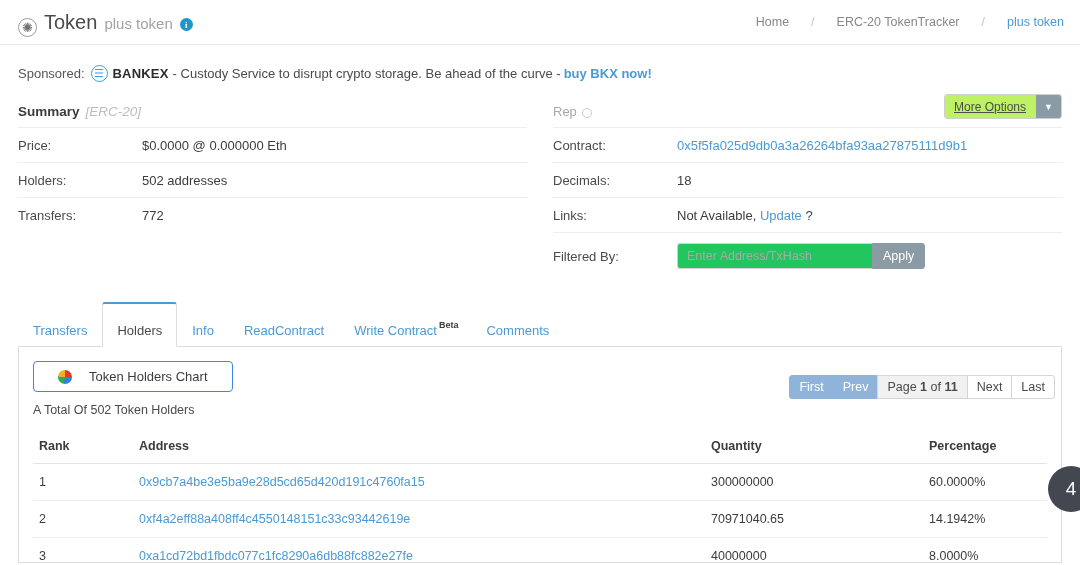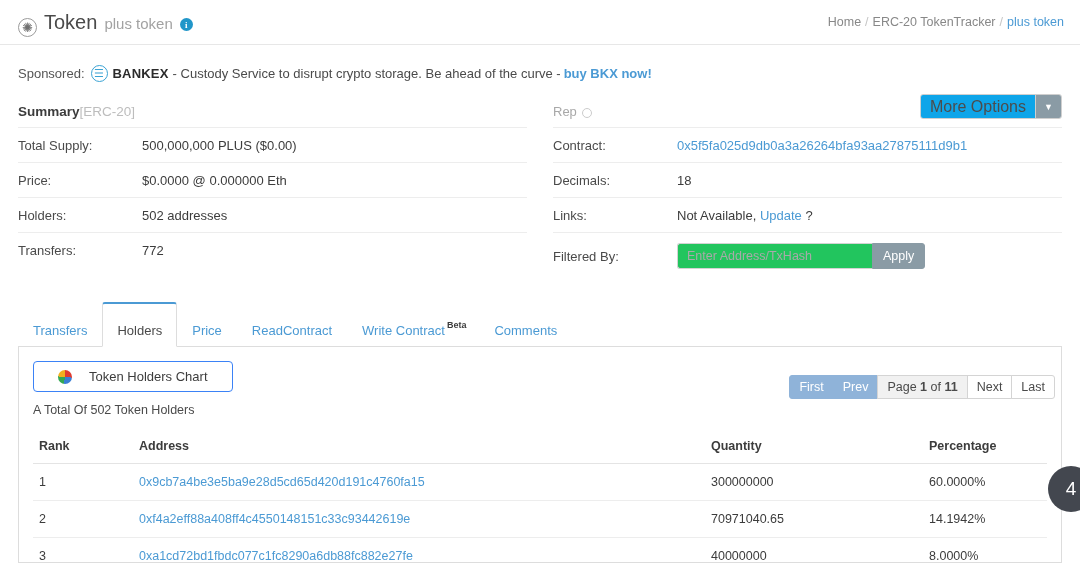--- a/index.html
+++ b/index.html
@@ -35,21 +35,21 @@
   .info-icon {
     width: 13px; height: 13px; border-radius: 50%;
     background: #2196c9; color: #fff;
     display: inline-flex; align-items: center; justify-content: center;
     font-size: 9px; font-weight: bold; font-family: "Liberation Serif", serif;
     position: relative; top: -1px;
   }
   .breadcrumb {
     margin-left: auto;
     font-size: 12.5px; color: #888;
-    display: flex; align-items: center; gap: 4px;
+    display: flex; align-items: center; gap: 22px;
   }
   .breadcrumb .sep { color: #c5c5c5; }
   .breadcrumb .crumb { color: #888; }
   .breadcrumb .crumb.active { color: #4b9ad4; }
 
   
   .sponsored {
     padding: 20px 18px 14px 18px;
     font-size: 13px; color: #4a4a4a;
     display: flex; align-items: center;
@@ -69,36 +69,36 @@
   .panels { display: flex; padding: 0 18px; gap: 0; }
   .panel { width: 512px; }
   .panel.right { margin-left: 26px; }
   .panel-head {
     height: 32px; display: flex; align-items: center;
     border-bottom: 1px solid #ededed;
     font-size: 13.5px;
     position: relative;
   }
   .panel-head .title { font-weight: bold; color: #3c3c3c; }
-  .panel-head .badge { color: #bdbdbd; margin-left: 0; font-weight: normal; }
+  .panel-head .badge { color: #bdbdbd; margin-left: 6px; font-weight: normal; font-style: italic; }
   .rep-label { color: #a8a8a8; font-size: 13px; }
   .rep-circle {
     display: inline-block; width: 10px; height: 10px;
     border: 1.4px solid #cccccc; border-radius: 50%;
     margin-left: 5px; position: relative; top: 1px;
   }
   .more-options {
     position: absolute; right: 0; top: -2px;
     display: flex; align-items: stretch;
     border: 1px solid #cfcfcf; border-radius: 3px; overflow: hidden;
     background: #fff; height: 25px;
   }
   .more-options .mo-label {
-    padding: 0 9px; font-size: 16px; color: #4c4c4c;
-    display: flex; align-items: center; background: #0ea5e9;
+    padding: 0 9px; font-size: 12px; color: #4c4c4c;
+    display: flex; align-items: center; background: #bef264; text-decoration: underline;
   }
   .more-options .mo-caret {
     width: 26px; background: #8a9ba5; color: #fff;
     display: flex; align-items: center; justify-content: center;
     font-size: 9px; border-left: 1px solid #cfcfcf;
   }
   .info-row {
     display: flex; align-items: center;
     height: 35px;
     border-bottom: 1px solid #ededed;
@@ -252,24 +252,20 @@
   </div>
 
   <div class="panels">
 
     <div class="panel left">
       <div class="panel-head">
         <span class="title">Summary</span>
         <span class="badge">[ERC-20]</span>
       </div>
       <div class="info-row">
-        <span class="k">Total Supply:</span>
-        <span class="v">500,000,000 PLUS ($0.00)</span>
-      </div>
-      <div class="info-row">
         <span class="k">Price:</span>
         <span class="v">$0.0000 @ 0.000000 Eth</span>
       </div>
       <div class="info-row">
         <span class="k">Holders:</span>
         <span class="v">502 addresses</span>
       </div>
       <div class="info-row">
         <span class="k">Transfers:</span>
         <span class="v">772</span>
@@ -313,21 +309,21 @@
 
   <div class="tabs-wrap">
     <div class="tabs">
       <div class="tab">
         <span>Transfers</span>
       </div>
       <div class="tab active">
         <span>Holders</span>
       </div>
       <div class="tab">
-        <span>Price</span>
+        <span>Info</span>
       </div>
       <div class="tab">
         <span>ReadContract</span>
       </div>
       <div class="tab">
         <span>Write Contract</span><span class="beta">Beta</span>
       </div>
       <div class="tab">
         <span>Comments</span>
       </div>

